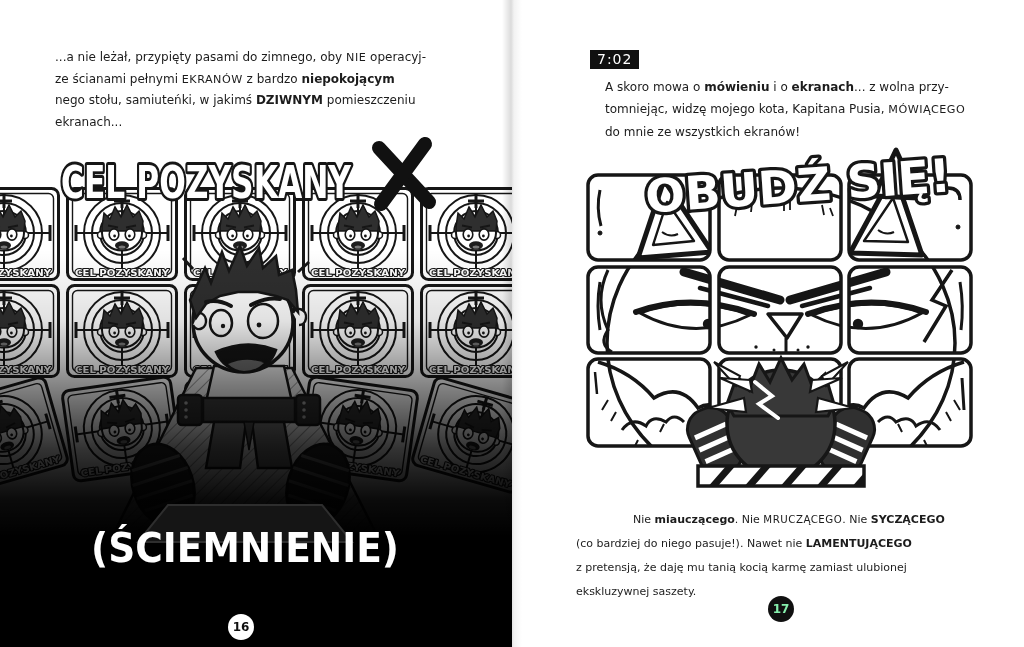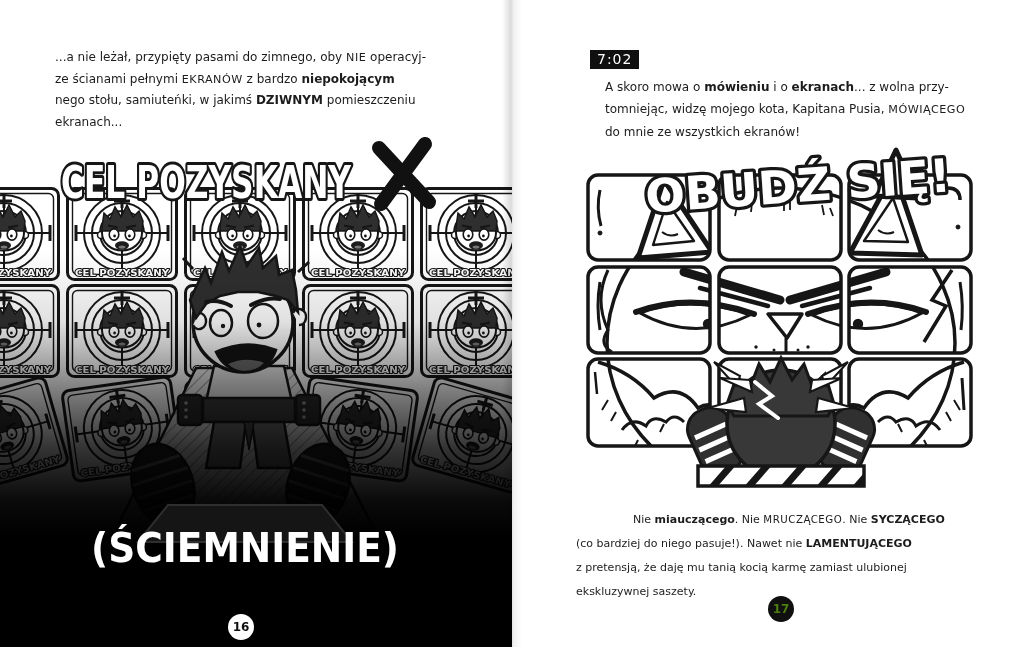--- a/index.html
+++ b/index.html
@@ -21,21 +21,21 @@
   #paraR2 .rt-line:first-child{padding-left:57px;}
   .time-badge{
     position:absolute;left:78px;top:50px;background:#101010;color:#fff;
     font-size:14px;font-weight:400;letter-spacing:1px;padding:1px 7px 2px 7px;
   }
   .pagenum{
     position:absolute;width:26px;height:26px;border-radius:50%;
     font-size:12px;font-weight:700;text-align:center;line-height:26px;
   }
   #pagenumL{left:228px;top:614px;background:#ffffff;color:#101010;}
-  #pagenumR{left:256px;top:596px;background:#101010;color:#4d7c0f;}
+  #pagenumR{left:256px;top:596px;background:#101010;color:#86efac;}
   .gutter{
     position:absolute;left:502px;top:0;width:20px;height:647px;pointer-events:none;
     background:linear-gradient(to right, rgba(0,0,0,0) 0%, rgba(0,0,0,0.14) 45%, rgba(0,0,0,0.05) 60%, rgba(0,0,0,0) 100%);
   }
   svg text{font-family:"DejaVu Sans","Liberation Sans",sans-serif;}
 </style>
 </head>
 <body>
 
 <section class="page" id="pageL">

